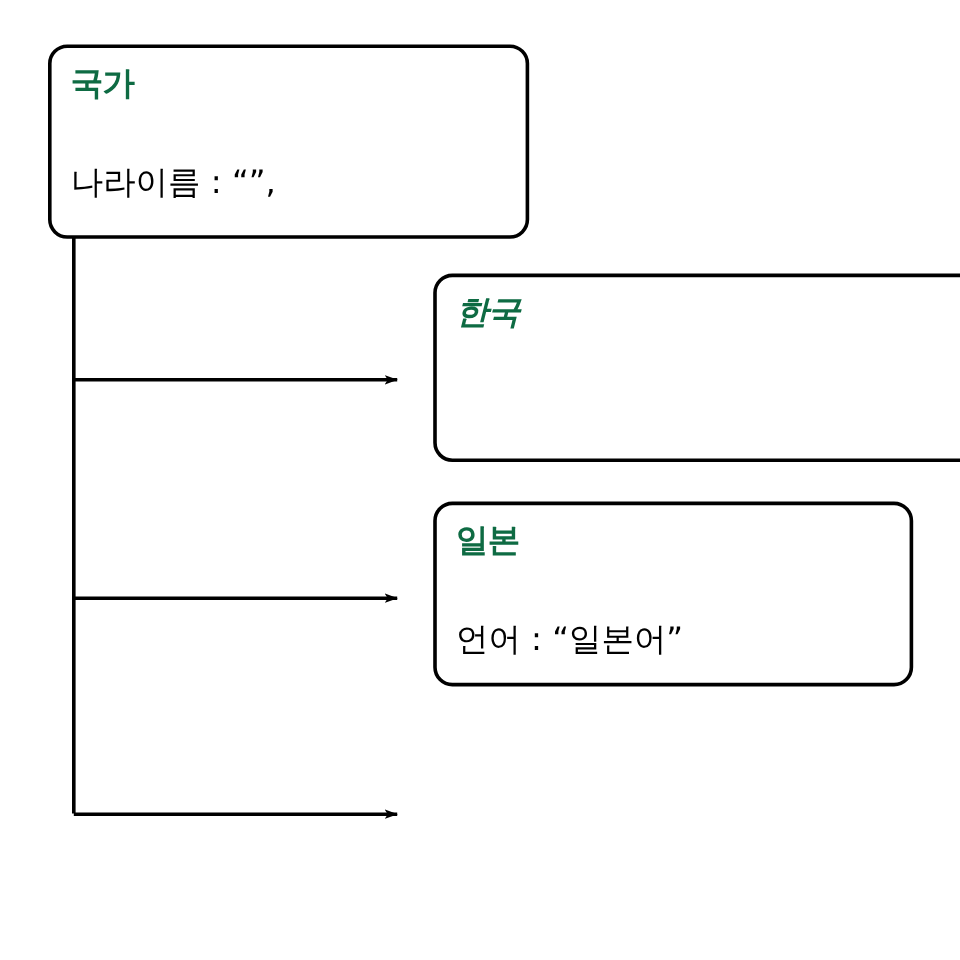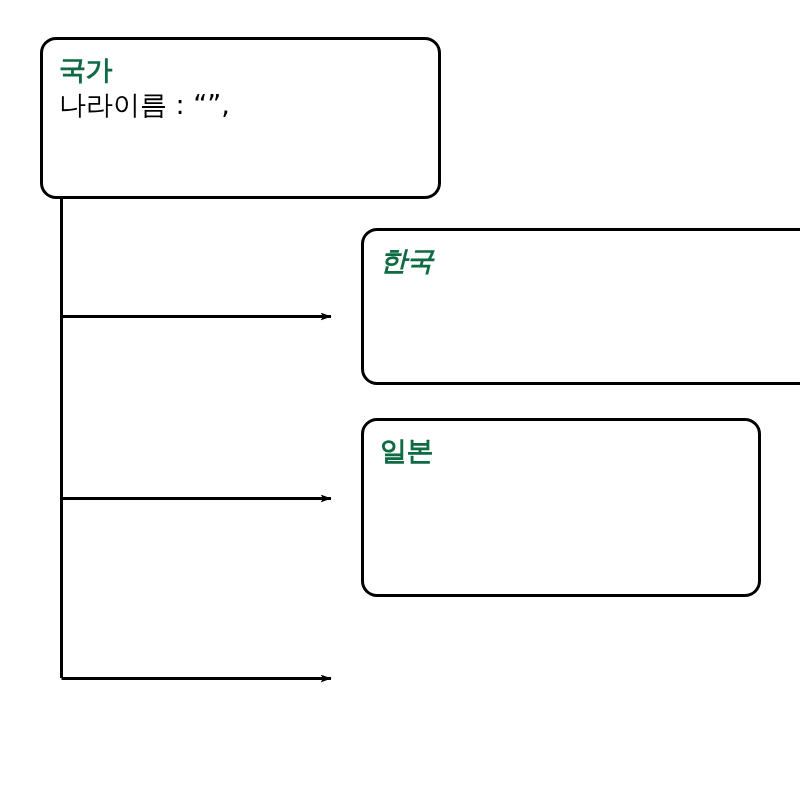--- a/index.html
+++ b/index.html
@@ -42,41 +42,42 @@
     line-height: 1.22;
     letter-spacing: -0.5px;
     white-space: nowrap;
   }
   .node-line {
     color: #000000;
     font-size: 27px;
     line-height: 1.34;
     white-space: nowrap;
     font-weight: normal;
+    margin-top: 48px;
   }
   
   #node-root {
     left: 40px;
     top: 37px;
     width: 401px;
     height: 162px;
   }
   
   #node-korea {
     left: 361px;
     top: 228px;
     width: 467px;
     height: 157px;
     font-style: italic;
   }
   #node-japan {
     left: 361px;
     top: 418px;
     width: 400px;
-    height: 179px;
+    height: 154px;
   }
   #node-china {
     left: 361px;
     top: 606px;
     width: 400px;
     height: 154px;
   }
 </style>
 </head>
 <body>
@@ -103,16 +104,17 @@
     <div class="node-title">국가</div>
     <div class="node-line">나라이름 : “”,</div>
   </div>
 
   <div class="node" id="node-korea">
     <div class="node-title">한국</div>
   </div>
 
   <div class="node" id="node-japan">
     <div class="node-title">일본</div>
+    <div class="node-line">언어 : “일본어”</div>
   </div>
 
 
 </div>
 
 </body></html>

